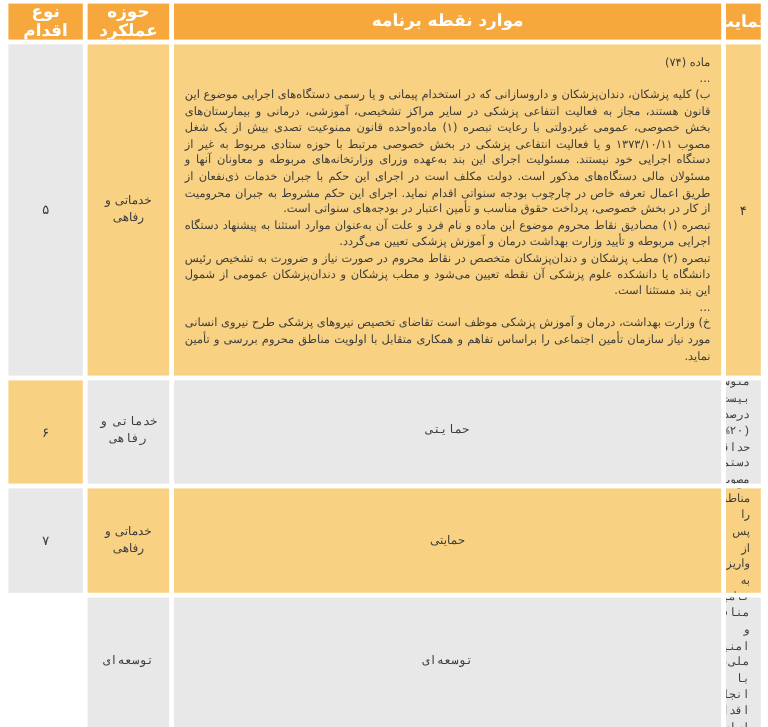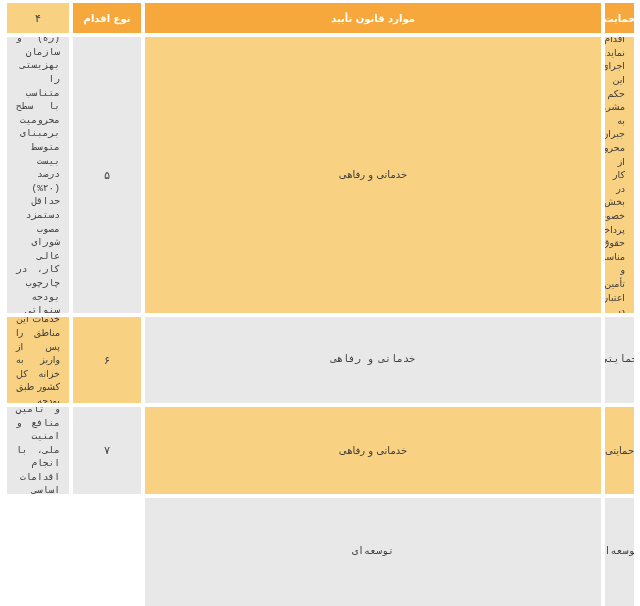--- a/index.html
+++ b/index.html
@@ -13,21 +13,21 @@
     grid-template-columns:29px 456px 68px 62px; 
     grid-template-rows:30px 276px 86px 87px 108px;
     gap:4px;
     padding:3px 6px 0 7px;
     direction:rtl;
   }
   .cell{box-sizing:border-box;overflow:hidden;color:var(--text-color,#3c3c3c);}
   .head{
     background:var(--header-bg,#f7a83c);
     color:var(--header-text,#ffffff);
-    font-size:10px;font-weight:bold;
+    font-size:14px;font-weight:bold;
     display:flex;align-items:center;justify-content:center;
     text-align:center;
   }
   .amber{background:var(--row-amber,#f8d183);}
   .gray{background:var(--row-gray,#e8e8e8);font-family:Liberation Mono, monospace;}
   .num{
     display:flex;align-items:center;justify-content:center;
     font-size:11px;
   }
   .label{
@@ -47,21 +47,22 @@
     direction:rtl;
   }
 </style>
 </head>
 <body>
 
 <div class="page">
   <div class="grid">
 
     <div class="cell head">حمایت</div>
-    <div class="cell head">موارد قانون تأیید</div>
+    <div class="cell head">موارد نقطه برنامه</div>
+    <div class="cell head">حوزه عملکرد</div>
     <div class="cell head">نوع اقدام</div>
 
     <div class="cell amber num">۴</div>
     <div class="cell amber main">
       <div class="lawtext">ماده (۷۴)
 ...
 ب) کلیه پزشکان، دندان‌پزشکان و داروسازانی که در استخدام پیمانی و یا رسمی دستگاه‌های اجرایی موضوع این قانون هستند، مجاز به فعالیت انتفاعی پزشکی در سایر مراکز تشخیصی، آموزشی، درمانی و بیمارستان‌های بخش خصوصی، عمومی غیردولتی با رعایت تبصره (۱) ماده‌واحده قانون ممنوعیت تصدی بیش از یک شغل مصوب ۱۳۷۳/۱۰/۱۱ و یا فعالیت انتفاعی پزشکی در بخش خصوصی مرتبط با حوزه ستادی مربوط به غیر از دستگاه اجرایی خود نیستند. مسئولیت اجرای این بند به‌عهده وزرای وزارتخانه‌های مربوطه و معاونان آنها و مسئولان مالی دستگاه‌های مذکور است. دولت مکلف است در اجرای این حکم با جبران خدمات ذی‌نفعان از طریق اعمال تعرفه خاص در چارچوب بودجه سنواتی اقدام نماید. اجرای این حکم مشروط به جبران محرومیت از کار در بخش خصوصی، پرداخت حقوق مناسب و تأمین اعتبار در بودجه‌های سنواتی است.
 تبصره (۱) مصادیق نقاط محروم موضوع این ماده و نام فرد و علت آن به‌عنوان موارد استثنا به پیشنهاد دستگاه اجرایی مربوطه و تأیید وزارت بهداشت درمان و آموزش پزشکی تعیین می‌گردد.
 تبصره (۲) مطب پزشکان و دندان‌پزشکان متخصص در نقاط محروم در صورت نیاز و ضرورت به تشخیص رئیس دانشگاه یا دانشکده علوم پزشکی آن نقطه تعیین می‌شود و مطب پزشکان و دندان‌پزشکان عمومی از شمول این بند مستثنا است.
 ...

